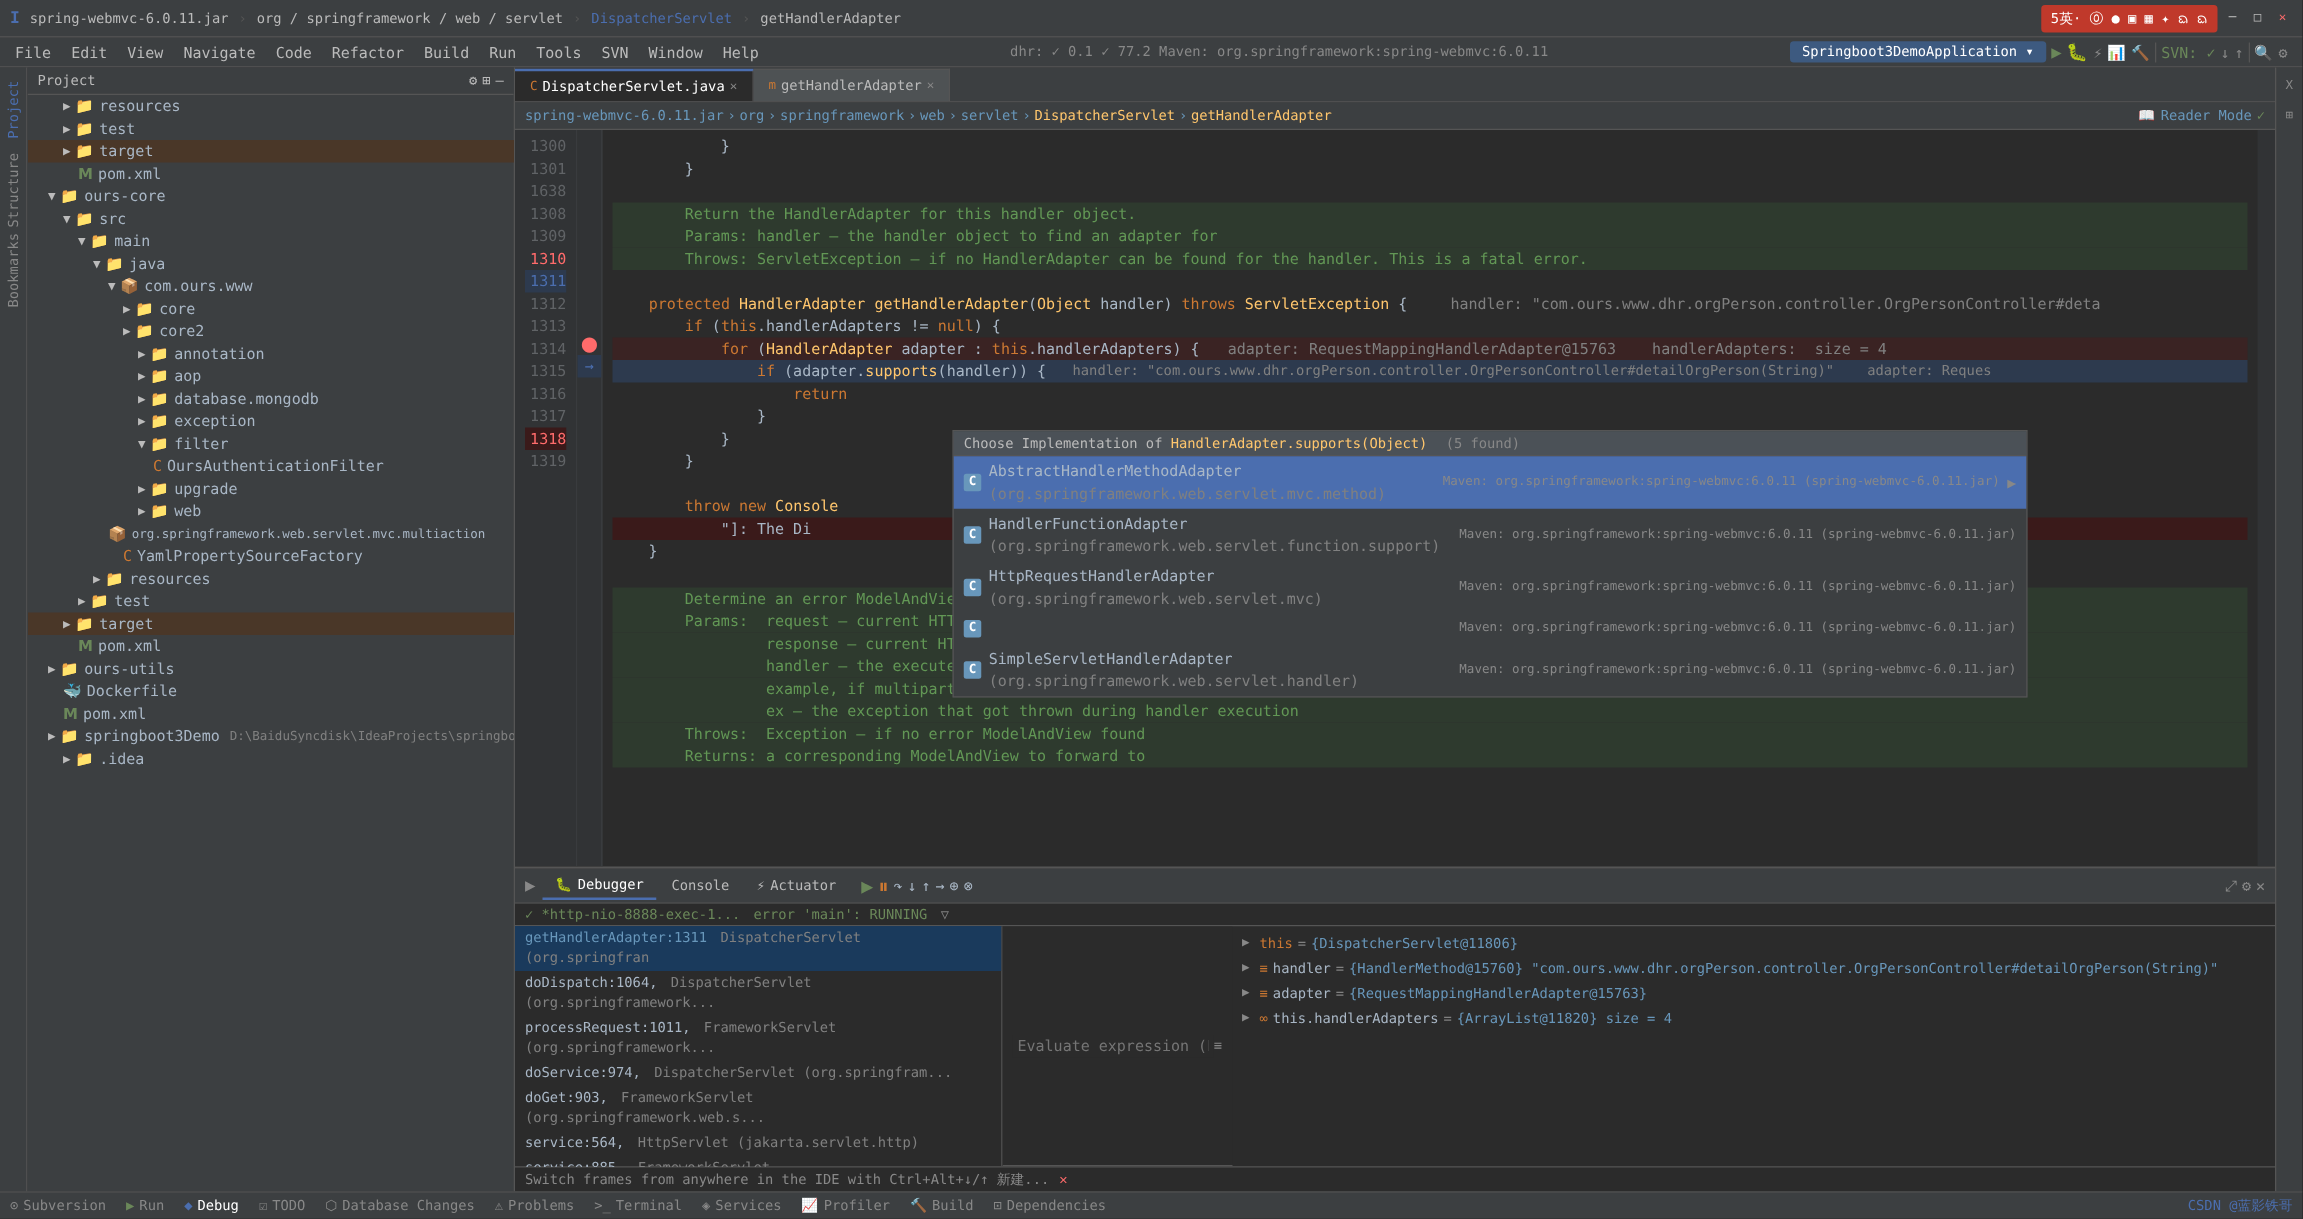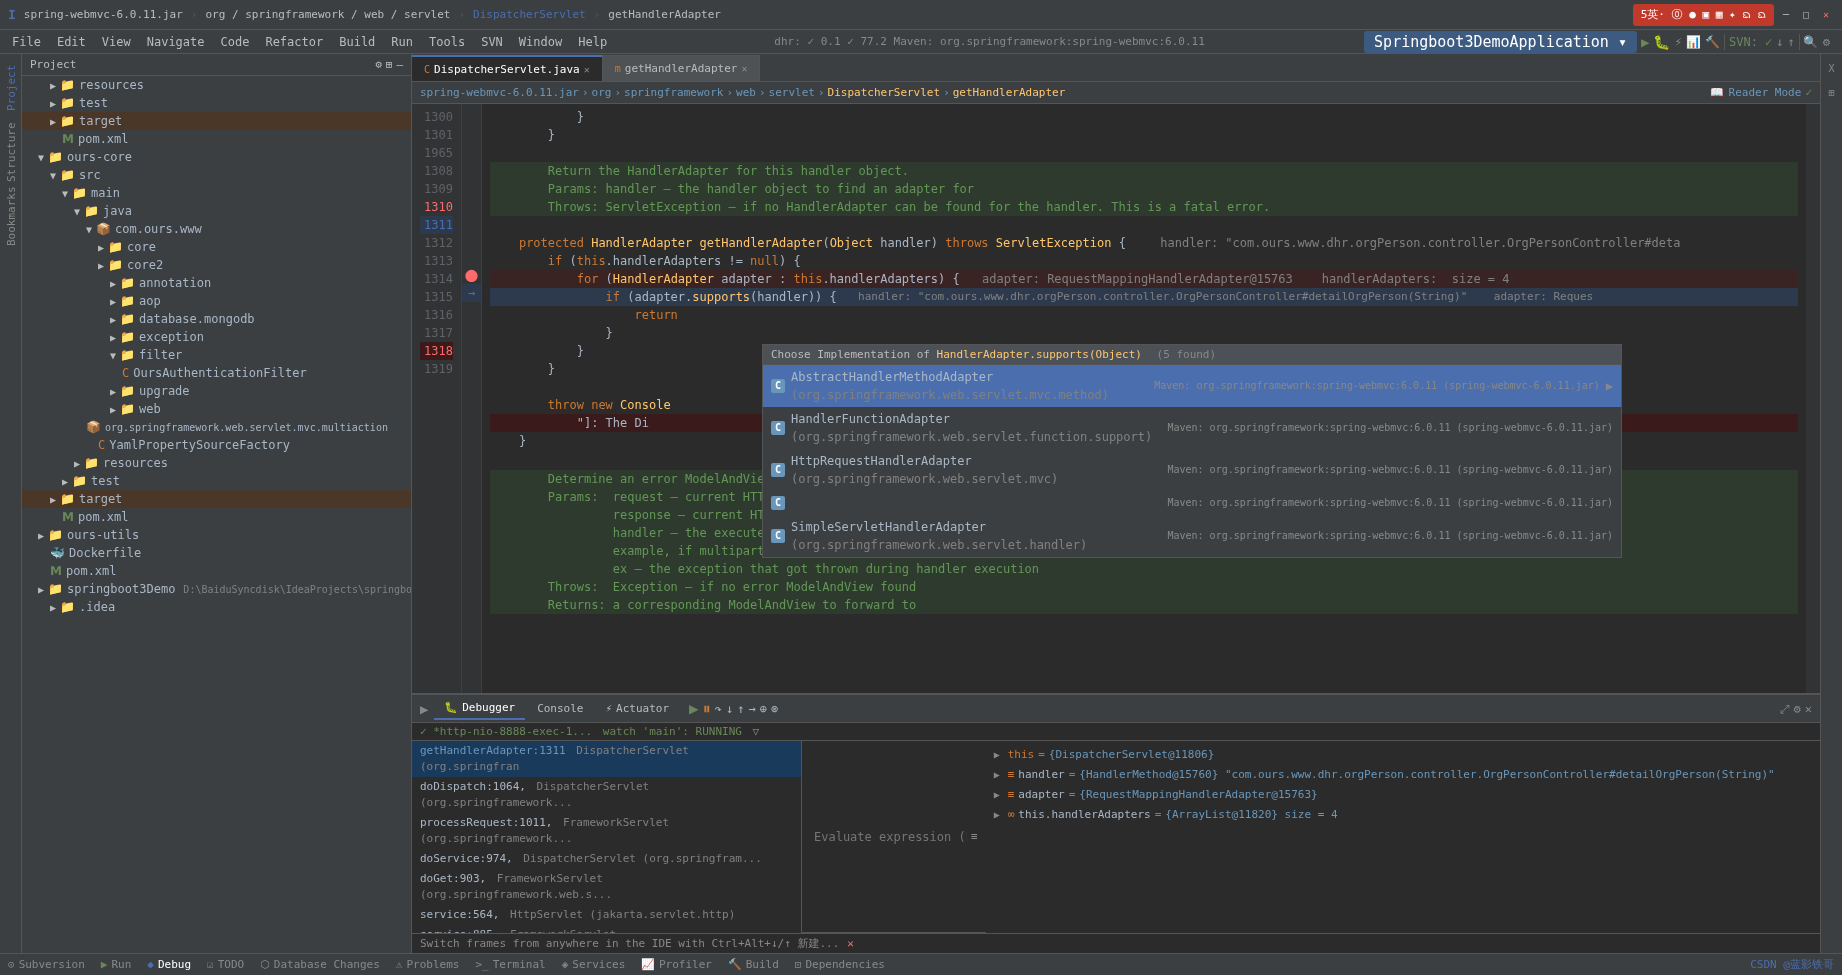--- a/index.html
+++ b/index.html
@@ -137,21 +137,21 @@
   <div class="menu-item">Build</div>
   <div class="menu-item">Run</div>
   <div class="menu-item">Tools</div>
   <div class="menu-item">SVN</div>
   <div class="menu-item">Window</div>
   <div class="menu-item">Help</div>
   <div style="flex:1; display:flex; align-items:center; justify-content:center; gap:8px;">
     <span style="color:#888; font-size:11px;">dhr: ✓ 0.1 ✓ 77.2 Maven: org.springframework:spring-webmvc:6.0.11</span>
   </div>
   <div style="display:flex; align-items:center; gap:4px; margin-right:8px;">
-    <div style="background:#3d5a80; padding:2px 10px; border-radius:3px; font-size:15px; color:#fff; cursor:pointer;">Springboot3DemoApplication ▾</div>
+    <div style="background:#3d5a80; padding:2px 10px; border-radius:3px; font-size:11px; color:#fff; cursor:pointer;">Springboot3DemoApplication ▾</div>
     <div style="color:#6a8759; font-size:14px; cursor:pointer;">▶</div>
     <div style="color:#6a8759; font-size:14px; cursor:pointer;">🐛</div>
     <div style="color:#888; font-size:12px; cursor:pointer;">⚡</div>
     <div style="color:#888; font-size:12px; cursor:pointer;">📊</div>
     <div style="color:#888; font-size:12px; cursor:pointer;">🔨</div>
     <div style="background:#555; width:1px; height:16px;"></div>
     <div style="color:#6a8759; font-size:12px; cursor:pointer;">SVN: ✓</div>
     <div style="color:#888; font-size:12px; cursor:pointer;">↓</div>
     <div style="color:#888; font-size:12px; cursor:pointer;">↑</div>
     <div style="background:#555; width:1px; height:16px;"></div>
@@ -359,21 +359,21 @@
         <span>📖</span>
         <span>Reader Mode</span>
         <span style="color:#6a8759;">✓</span>
       </div>
     </div>
 
     <div class="code-editor" style="position:relative; height: calc(100% - 280px - 50px);">
       <div class="line-numbers">
         <div style="line-height:18px;">1300</div>
         <div style="line-height:18px;">1301</div>
-        <div style="line-height:18px;">1965</div>
+        <div style="line-height:18px;">1638</div>
         <div style="line-height:18px;"></div>
         <div style="line-height:18px;"></div>
         <div style="line-height:18px;"></div>
         <div style="line-height:18px;"></div>
         <div style="line-height:18px;">1308</div>
         <div style="line-height:18px;">1309</div>
         <div style="line-height:18px; color:#ff6b6b;">1310</div>
         <div style="line-height:18px; background:#2d3a4e; color:#4b6eaf;">1311</div>
         <div style="line-height:18px;">1312</div>
         <div style="line-height:18px;">1313</div>
@@ -577,21 +577,21 @@
           <span style="color:#888; cursor:pointer;">⤢</span>
           <span style="color:#888; cursor:pointer;">⚙</span>
           <span style="color:#888; cursor:pointer;">✕</span>
         </div>
       </div>
 
       <div style="background:#2b2b2b; padding:2px 8px; font-size:11px; border-bottom:1px solid #555; display:flex; align-items:center; gap:8px;">
         <span style="color:#6a8759; cursor:pointer;">
           <span style="color:#6a8759;">✓ </span>
           <span>*http-nio-8888-exec-1...</span>
-          <span style="margin-left:4px;">watch 'main': RUNNING</span>
+          <span style="margin-left:4px;">error 'main': RUNNING</span>
           <span style="color:#808080; margin-left:4px;">▽</span>
         </span>
       </div>
 
       <div class="debug-layout">
 
         <div class="debug-frames">
           <div class="debug-frame selected">
             <span style="color:#6897bb;">getHandlerAdapter:1311</span>
             <span style="color:#808080; margin-left:4px;">DispatcherServlet (org.springfran</span>

